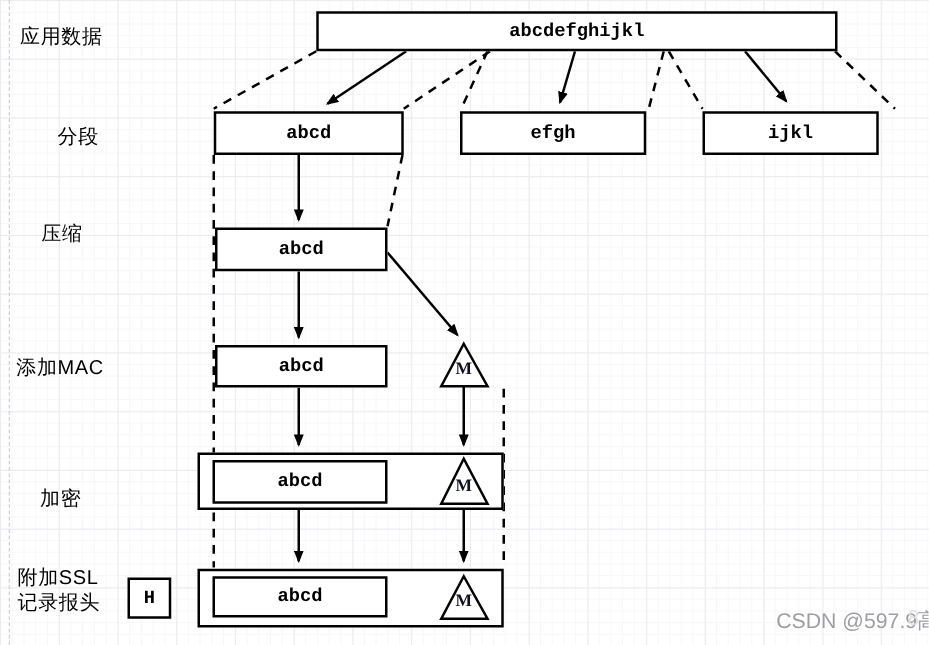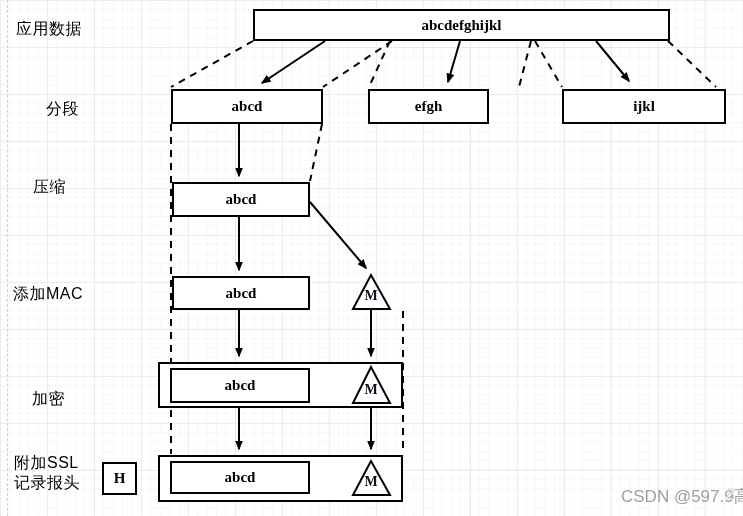--- a/index.html
+++ b/index.html
@@ -15,21 +15,21 @@
     background-size:47px 47px,47px 47px,9.4px 9.4px,9.4px 9.4px;
   }
   .page-edge{
     position:absolute;left:7px;top:0;width:0;height:516px;
     border-left:1px dashed #cfcfd6;z-index:0;
   }
   svg.connectors{position:absolute;left:0;top:0;z-index:1;}
   .box{
     position:absolute;background:#fff;border:2px solid #000;
     display:flex;align-items:center;justify-content:center;
-    font-family:Liberation Serif, serif;font-weight:bold;font-size:15px;color:#000;
+    font-family:Liberation Mono, monospace;font-weight:bold;font-size:15px;color:#000;
     box-sizing:border-box;z-index:2;
   }
   .outerbox{position:absolute;background:#fff;border:2px solid #000;box-sizing:border-box;z-index:2;}
   .stage-label{
     position:absolute;font-weight:normal;font-size:16px;color:#000;z-index:2;
     white-space:nowrap;letter-spacing:0.5px;
   }
   .tri-label{
     position:absolute;z-index:4;font-family:"Liberation Serif",serif;font-weight:bold;
     font-size:14px;color:#10101e;width:38px;text-align:center;
@@ -84,22 +84,22 @@
   <div class="stage-label" style="left:13px;top:284px;">添加MAC</div>
   <div class="stage-label" style="left:32px;top:389px;">加密</div>
   <div class="stage-label" style="left:14px;top:453px;line-height:20px;">
     <div>附加SSL</div>
     <div>记录报头</div>
   </div>
 
   <div class="box" style="left:253px;top:9px;width:417px;height:32px;">abcdefghijkl</div>
 
   <div class="box" style="left:171px;top:89px;width:152px;height:35px;">abcd</div>
-  <div class="box" style="left:368px;top:89px;width:121px;height:35px;">efgh</div>
-  <div class="box" style="left:562px;top:89px;width:164px;height:35px;">ijkl</div>
+  <div class="box" style="left:368px;top:89px;width:149px;height:35px;">efgh</div>
+  <div class="box" style="left:562px;top:89px;width:141px;height:35px;">ijkl</div>
 
   <div class="box" style="left:172px;top:182px;width:138px;height:35px;">abcd</div>
 
   <div class="box" style="left:172px;top:276px;width:138px;height:34px;">abcd</div>
   <svg class="tri" style="left:350px;top:272px;" width="44" height="40" viewBox="0 0 44 40">
     <polygon points="21,3 3,37 40,37" fill="#fff" stroke="#000" stroke-width="2"></polygon>
   </svg>
   <div class="tri-label" style="left:352px;top:288px;">M</div>
 
   <div class="outerbox" style="left:158px;top:362px;width:245px;height:46px;"></div>

